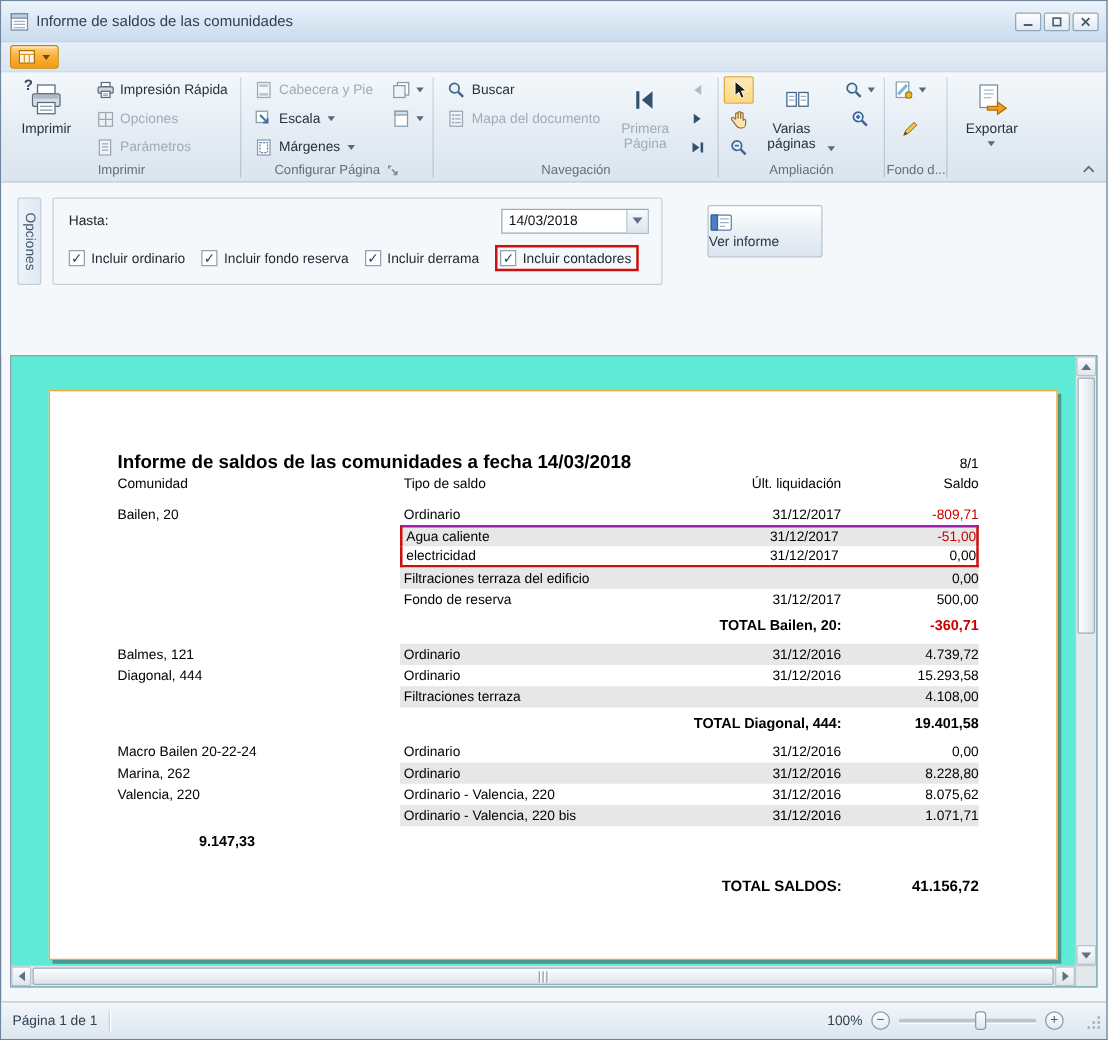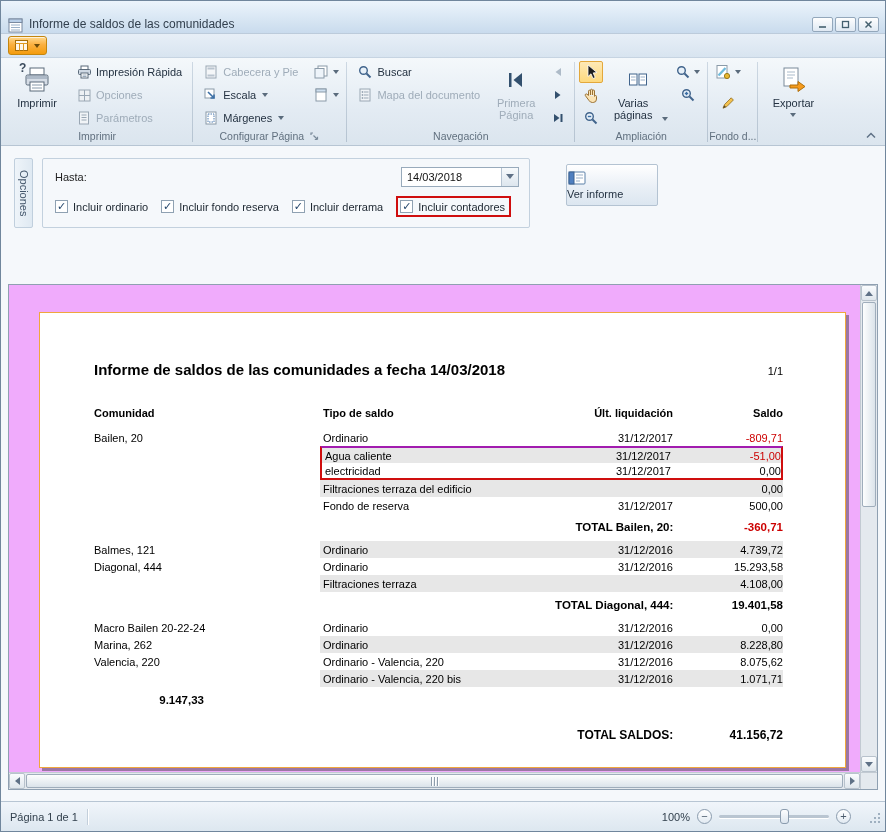--- a/index.html
+++ b/index.html
@@ -5,21 +5,21 @@
   * { margin:0; padding:0; box-sizing:border-box; }
   html,body { background:#8d959d; }
   body { font-family:"Liberation Sans",sans-serif; }
   button { font-family:inherit; cursor:default; background:none; border:none; }
 
   .window { width:886px; height:832px; border:1px solid #70869c; background:#f5f8fb;
             display:flex; flex-direction:column; overflow:hidden; position:relative; }
 
   
   .titlebar { height:28px; flex:none; background:linear-gradient(180deg,#ecf4fb 0%,#dcE9f5 45%,#c9dbed 100%);
-              border-bottom:1px solid #bccbdb; display:flex; align-items:flex-start; padding:16px 6px; gap:6px; }
+              border-bottom:1px solid #bccbdb; display:flex; align-items:center; padding:16px 6px; gap:6px; }
   .ttext { font-size:12px; color:#33404e; flex:1; }
   .winbtns { display:flex; gap:2px; }
   .winbtn { width:21px; height:15px; border:1px solid #93a7bb; border-radius:2px;
             background:linear-gradient(#fefefe,#dfe9f3); display:flex; align-items:center; justify-content:center; padding:0; }
 
   
   .menu-strip { height:24px; flex:none; background:linear-gradient(#e7eff7,#d8e4f0); border-bottom:1px solid #c6d4e2;
                 display:flex; align-items:center; padding:0 7px; }
   .app-btn { height:19px; padding:0 6px; display:flex; align-items:center; gap:4px;
              background:linear-gradient(#ffd98e,#fbb040 45%,#f49c0c); border:1px solid #c4860e; border-radius:3px;
@@ -66,29 +66,29 @@
   .checks-row { display:flex; align-items:center; gap:13px; margin-top:9px; }
   .chk { display:flex; align-items:center; gap:5px; font-size:11px; color:#1c2630; }
   .chk .box { width:13px; height:13px; border:1px solid #8fa1b2; background:#fff; display:flex; align-items:center;
               justify-content:center; font-family:"DejaVu Sans",sans-serif; font-size:11px; font-weight:bold; color:#23456b; line-height:1; }
   .chk.hl { border:2px solid #cf0e0e; padding:2px 4px 2px 2px; }
   .ver-btn { width:92px; height:42px; margin:6px 0 0 36px; border:1px solid #b4c3d2; border-radius:2px;
              background:linear-gradient(#ffffff,#e9eff6 55%,#dce6f0); display:flex; flex-direction:column;
              align-items:flex-start; justify-content:center; gap:2px; font-size:11px; color:#243242; }
 
   
-  .preview { flex:1; margin:0 7px 11px; border:1px solid #8fa0b1; background:#f0abfc; position:relative; overflow:hidden; }
+  .preview { flex:1; margin:0 7px 11px; border:1px solid #8fa0b1; background:#5eead4; position:relative; overflow:hidden; }
   .page { position:absolute; left:30px; top:27px; width:807px; height:456px; background:#fff;
           border:1px solid #f0a73c; box-shadow:3px 3px 0 rgba(50,54,58,.45); overflow:hidden; }
   .page-inner { padding:48px 62px 0 54px; color:#000; }
   .rep-titlerow { display:flex; align-items:baseline; }
   .rep-title { flex:1; font-size:15px; font-weight:bold; }
   .rep-pagenum { font-size:11px; }
   .rrow { display:flex; height:17px; font-size:11px; }
-  .rrow.rhead { font-weight:bold; margin-top:26px; }
+  .rrow.rhead { font-weight:normal; }
   .rrows { margin-top:8px; }
   .c-com { width:226px; display:flex; align-items:center; }
   .band { flex:1; display:flex; align-items:center; padding-left:3px; }
   .band.shaded { background:#e7e7e7; }
   .band.hl { border-left:2px solid #cf0e0e; border-right:2px solid #cf0e0e; }
   .band.hl-first { border-top:2px solid #a21caf; }
   .band.hl-last { border-bottom:2px solid #cf0e0e; }
   .c-tipo { flex:1; }
   .c-fecha { width:130px; text-align:right; }
   .c-saldo { width:110px; text-align:right; }
@@ -533,21 +533,21 @@
       </span>
       <span>Ver informe</span>
     </button>
   </div>
 
   <div class="preview">
     <div class="page">
       <div class="page-inner">
         <div class="rep-titlerow">
           <span class="rep-title">Informe de saldos de las comunidades a fecha 14/03/2018</span>
-          <span class="rep-pagenum">1/1</span>
+          <span class="rep-pagenum">8/1</span>
         </div>
         <div class="rrow rhead">
           <div class="c-com">Comunidad</div>
           <div class="band">
             <div class="c-tipo">Tipo de saldo</div>
             <div class="c-fecha">Últ. liquidación</div>
             <div class="c-saldo">Saldo</div>
           </div>
         </div>
         <div class="rrows">

